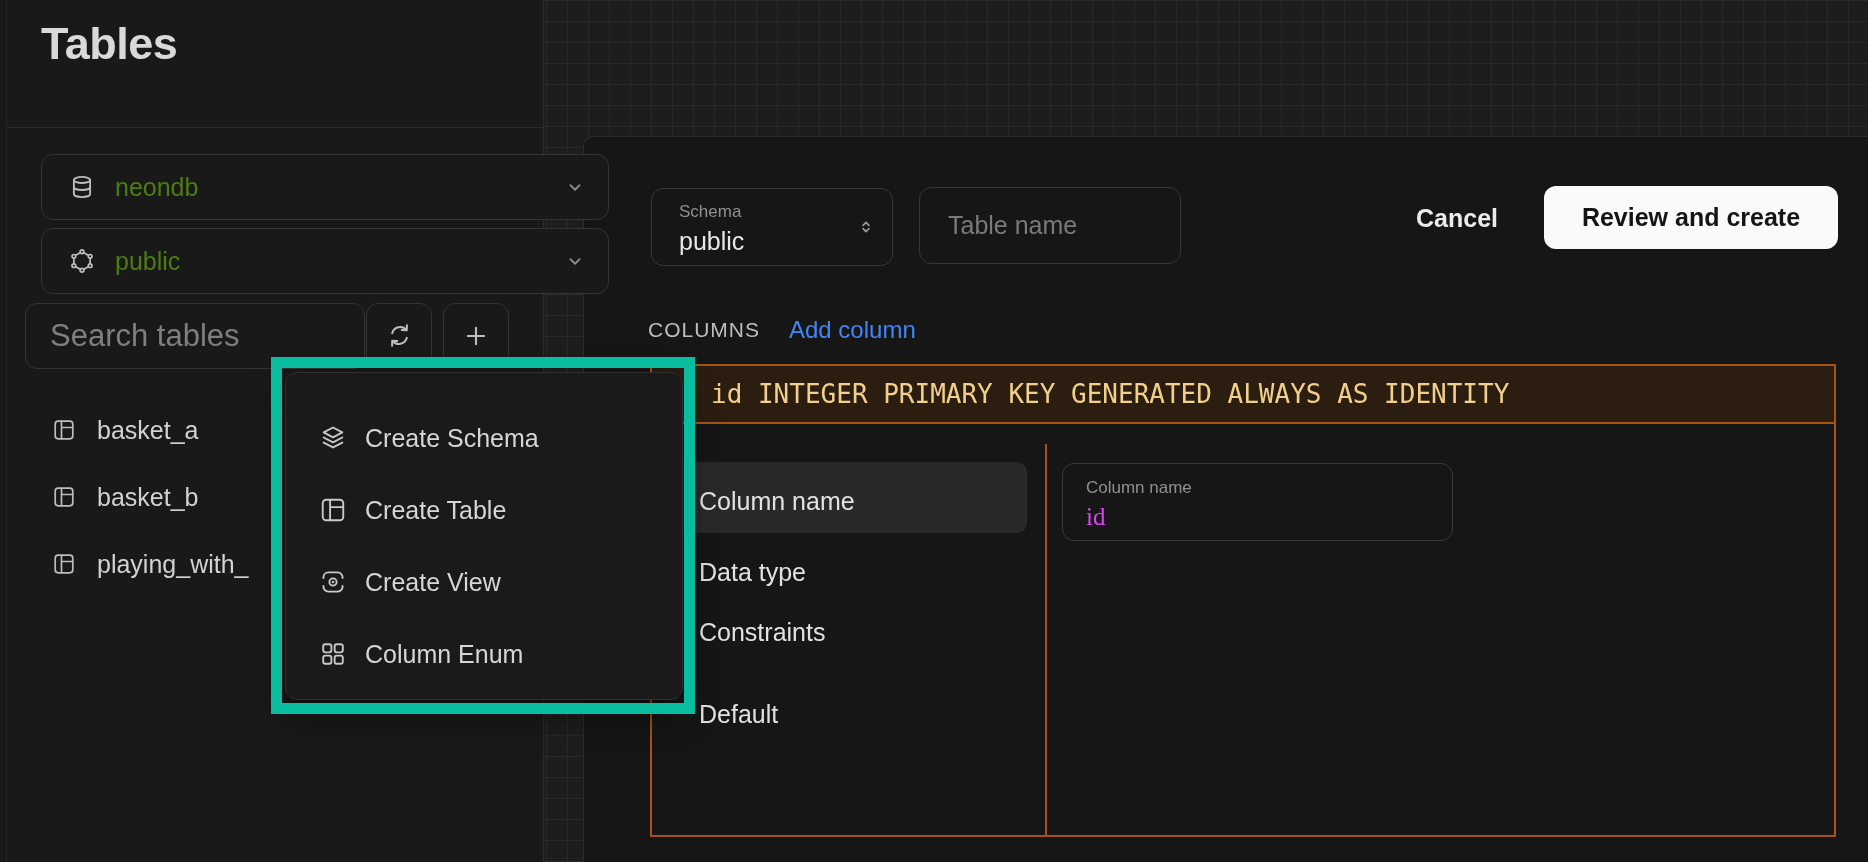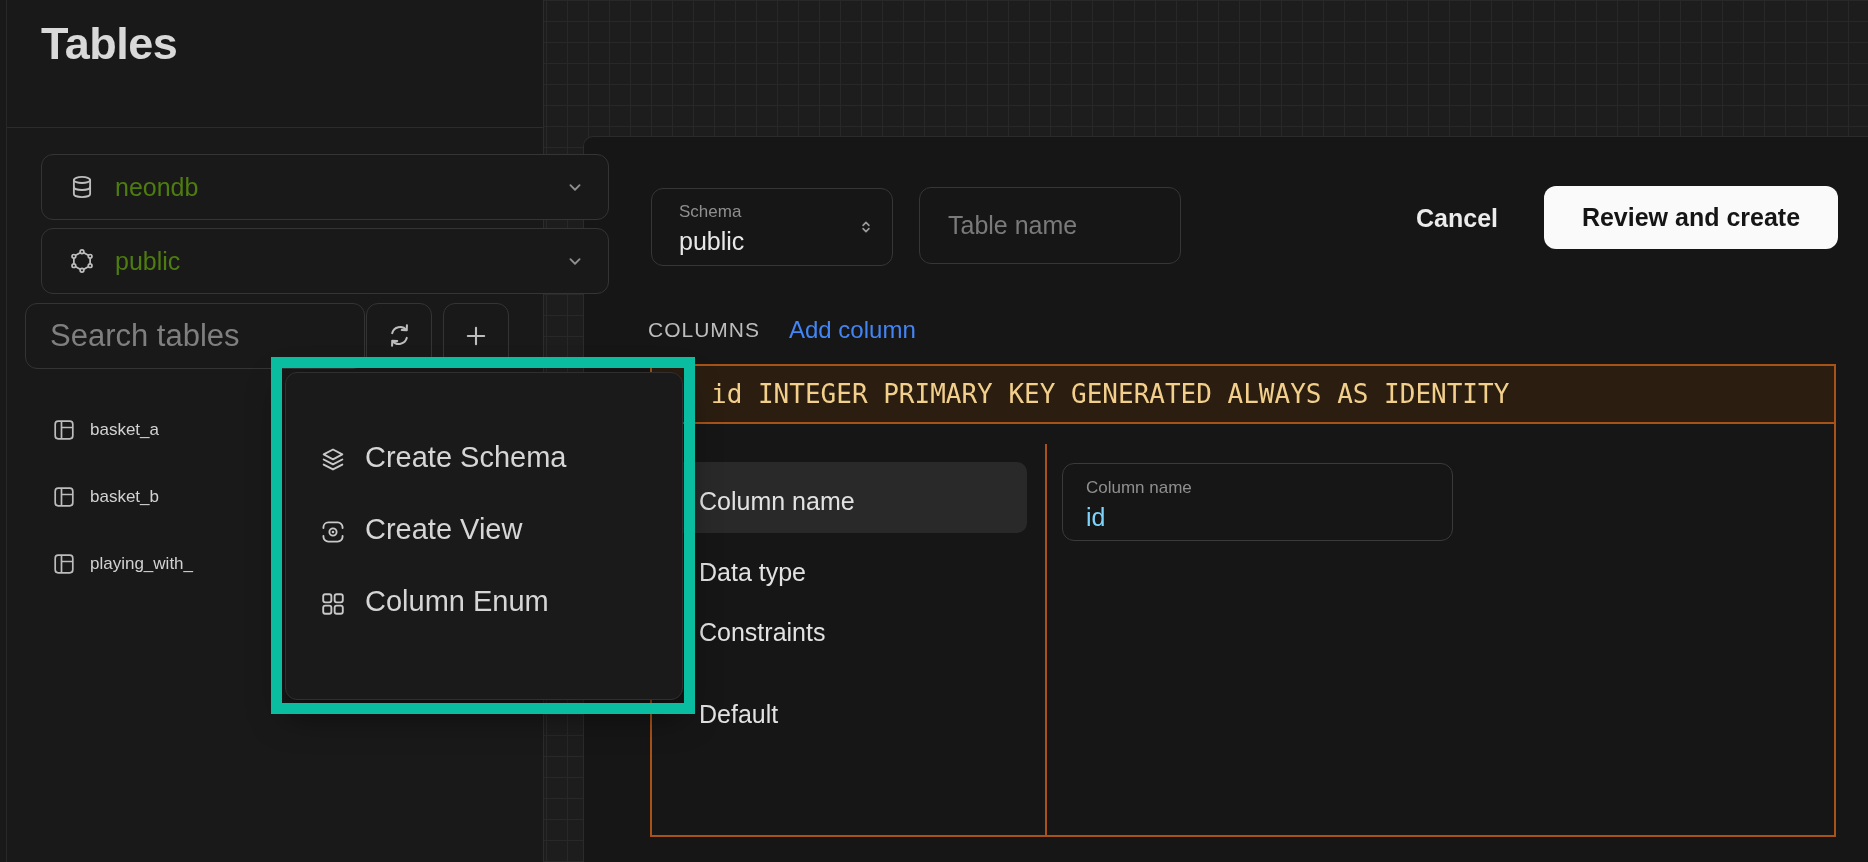--- a/index.html
+++ b/index.html
@@ -41,22 +41,22 @@
   .search-box{
     position:absolute;left:25px;top:303px;width:340px;height:66px;border:1px solid #343434;
     border-radius:12px;display:flex;align-items:center;padding:0 24px;box-sizing:border-box;
     color:#7f7f7f;font-size:31px;background:#191919;
   }
   .icon-btn{
     position:absolute;top:303px;width:66px;height:65px;border:1px solid #343434;border-radius:12px;
     display:flex;align-items:center;justify-content:center;color:#d2d2d2;background:#191919;box-sizing:border-box;
   }
   .tbl-row{
-    position:absolute;left:52px;height:34px;display:flex;align-items:center;gap:14px;
-    color:#d2d2d2;font-size:17px;white-space:nowrap;
+    position:absolute;left:52px;height:34px;display:flex;align-items:center;gap:21px;
+    color:#d2d2d2;font-size:25px;white-space:nowrap;
   }
 
   
   .main-panel{
     position:absolute;left:583px;top:136px;width:1285px;height:726px;
     background:#161616;border-top:1px solid #2b2b2b;border-left:1px solid #2b2b2b;
     border-top-left-radius:10px;box-sizing:border-box;
   }
   .fld{
     position:absolute;border:1px solid #363636;border-radius:12px;box-sizing:border-box;background:#161616;padding-left:44px;
@@ -91,35 +91,35 @@
     font-size:26px;color:var(--code_text,#f2d08c);white-space:nowrap;overflow:hidden;
   }
   .v-divider{position:absolute;left:393px;top:78px;bottom:0;width:2px;background:var(--orange_border,#a8521a);}
   .tab-active-bg{position:absolute;left:12px;top:96px;width:363px;height:71px;background:#292929;border-radius:10px;}
   .col-tab{position:absolute;left:47px;transform:translateY(-50%);font-size:25px;color:#e2e2e2;white-space:nowrap;}
   .colname-input{
     position:absolute;left:410px;top:97px;width:391px;height:78px;border:1px solid #3a3a3a;
     border-radius:12px;box-sizing:border-box;background:#161616;
   }
   .colname-input .fld-label{left:23px;top:14px;}
-  .colname-input .fld-value{left:23px;top:39px;color:#7dd3fc;}
+  .colname-input .fld-value{left:23px;top:39px;color:#d946ef;font-family:Liberation Serif, serif;}
 
   
   .teal-frame{
     position:absolute;left:271px;top:357px;width:424px;height:357px;box-sizing:border-box;
     border:11px solid var(--teal_accent,#0abda0);
   }
   .create-menu{
     position:absolute;left:285px;top:372px;width:398px;height:328px;background:#1a1a1a;
     border:1px solid #2f2f2f;border-radius:12px;box-sizing:border-box;
     box-shadow:0 14px 34px rgba(0,0,0,.55);padding-top:29px;
   }
   .menu-item{
-    height:72px;display:flex;align-items:flex-end;gap:18px;padding-left:33px;
-    color:#d6d6d6;font-size:29px;white-space:nowrap;
+    height:72px;display:flex;align-items:center;gap:18px;padding-left:33px;
+    color:#d6d6d6;font-size:25px;white-space:nowrap;
   }
   .menu-item .icon{color:#c9c9c9;}
 </style>
 </head>
 <body>
 
 <div class="grid-bg"></div>
 
 <div class="main-panel">
 
@@ -261,20 +261,29 @@
       <svg width="28" height="28" viewBox="0 0 24 24" fill="none" stroke="currentColor" stroke-width="1.6" stroke-linecap="round" stroke-linejoin="round">
         <path d="M12 3l8 4.2-8 4.2-8-4.2Z"></path>
           <path d="M4 11.6l8 4.2 8-4.2"></path>
           <path d="M4 15.9l8 4.2 8-4.2"></path>
       </svg>
     </span>
     <span>Create Schema</span>
   </div>
   <div class="menu-item">
     <span class="icon">
+      <svg width="28" height="28" viewBox="0 0 24 24" fill="none" stroke="currentColor" stroke-width="1.6" stroke-linejoin="round">
+        <rect x="3.2" y="3.2" width="17.6" height="17.6" rx="3"></rect>
+          <path d="M9.5 3.2v17.6M9.5 9.5h11.3"></path>
+      </svg>
+    </span>
+    <span>Create Table</span>
+  </div>
+  <div class="menu-item">
+    <span class="icon">
       <svg width="28" height="28" viewBox="0 0 24 24" fill="none" stroke="currentColor" stroke-width="1.6" stroke-linecap="round" stroke-linejoin="round">
         <path d="M3.8 8.6V8a4.2 4.2 0 0 1 4.2-4.2h8A4.2 4.2 0 0 1 20.2 8v.6"></path>
         <path d="M3.8 15.4v.6a4.2 4.2 0 0 0 4.2 4.2h8a4.2 4.2 0 0 0 4.2-4.2v-.6"></path>
         <circle cx="12" cy="12" r="3.1"></circle>
           <circle cx="12" cy="12" r="1.1" fill="currentColor" stroke="none"></circle>
       </svg>
     </span>
     <span>Create View</span>
   </div>
   <div class="menu-item">

